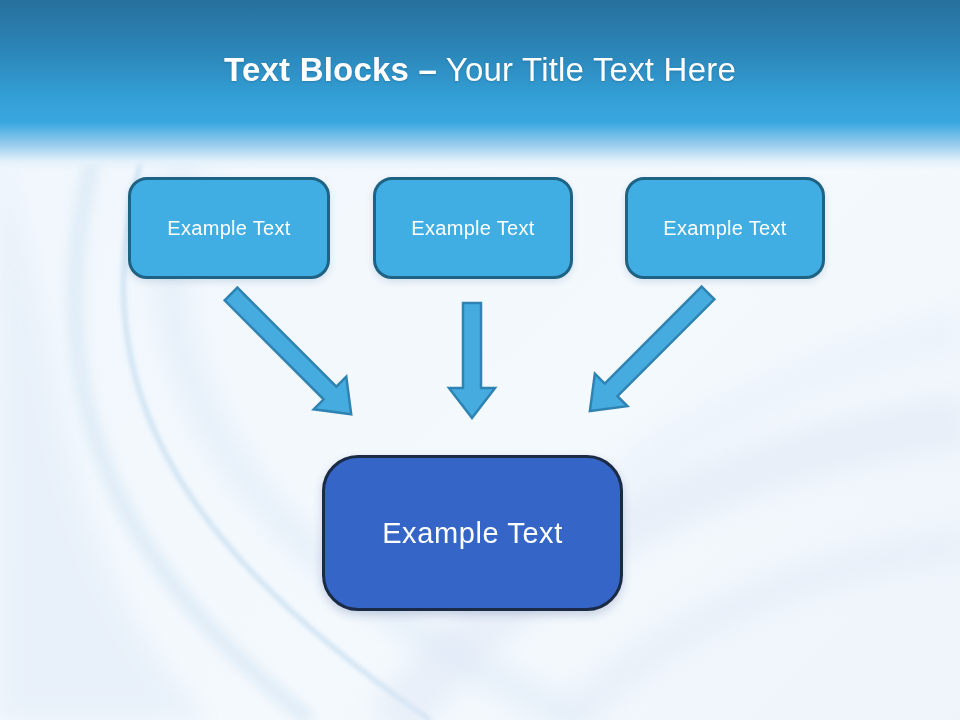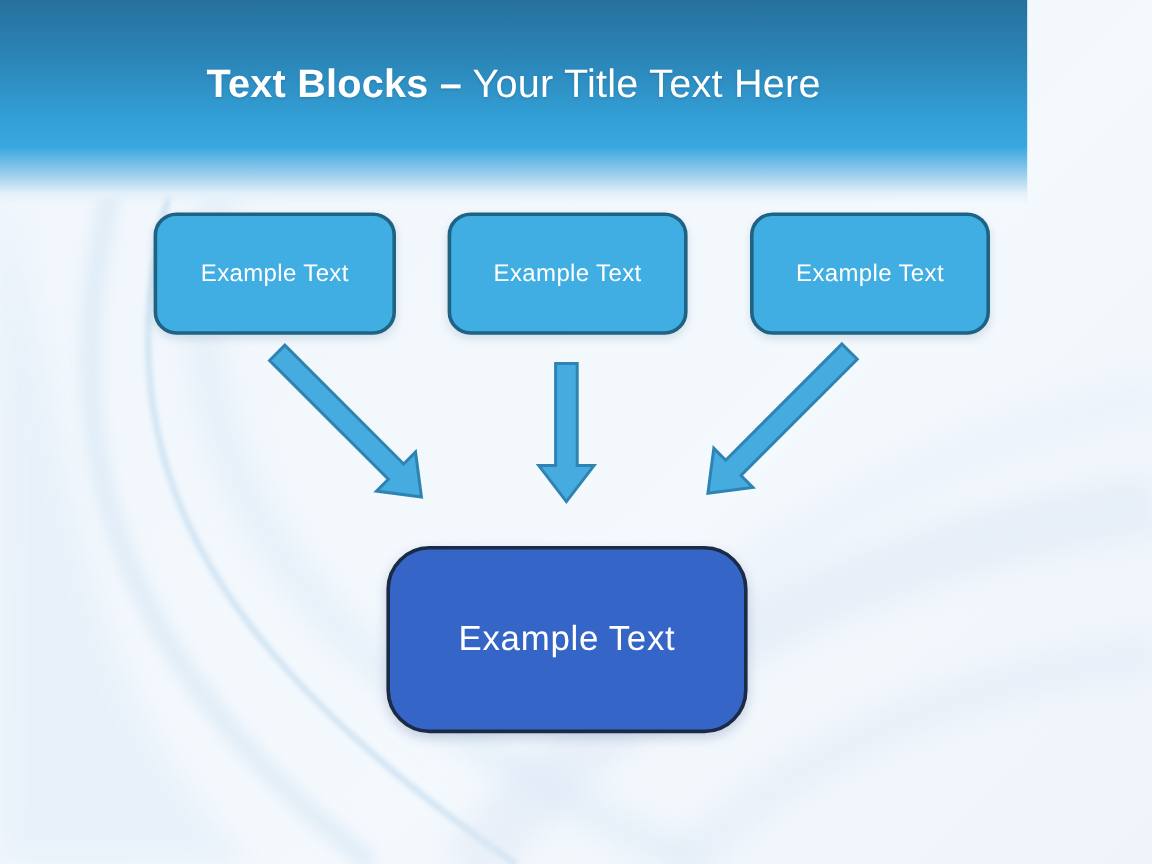--- a/index.html
+++ b/index.html
@@ -9,21 +9,21 @@
     background:#f3f8fd;
   }
   .slide{
     position:relative;width:960px;height:720px;overflow:hidden;
     background:linear-gradient(135deg,#f0f6fc 0%,#f4f9fd 60%,#eef4fa 100%);
   }
   
   .bg-waves{position:absolute;left:0;top:0;width:960px;height:720px;pointer-events:none;}
   
   .header{
-    position:absolute;left:0;top:0;width:856px;height:170px;
+    position:absolute;left:0;top:0;width:960px;height:170px;
     background:linear-gradient(180deg,
       var(--header-top,#26709d) 0%,
       #2b84b6 28%,
       #329dd3 55%,
       var(--header-bright,#39a7e0) 72%,
       #9fd0ee 86%,
       #e4f1fa 95%,
       rgba(243,248,253,0) 100%);
   }
   .title{

